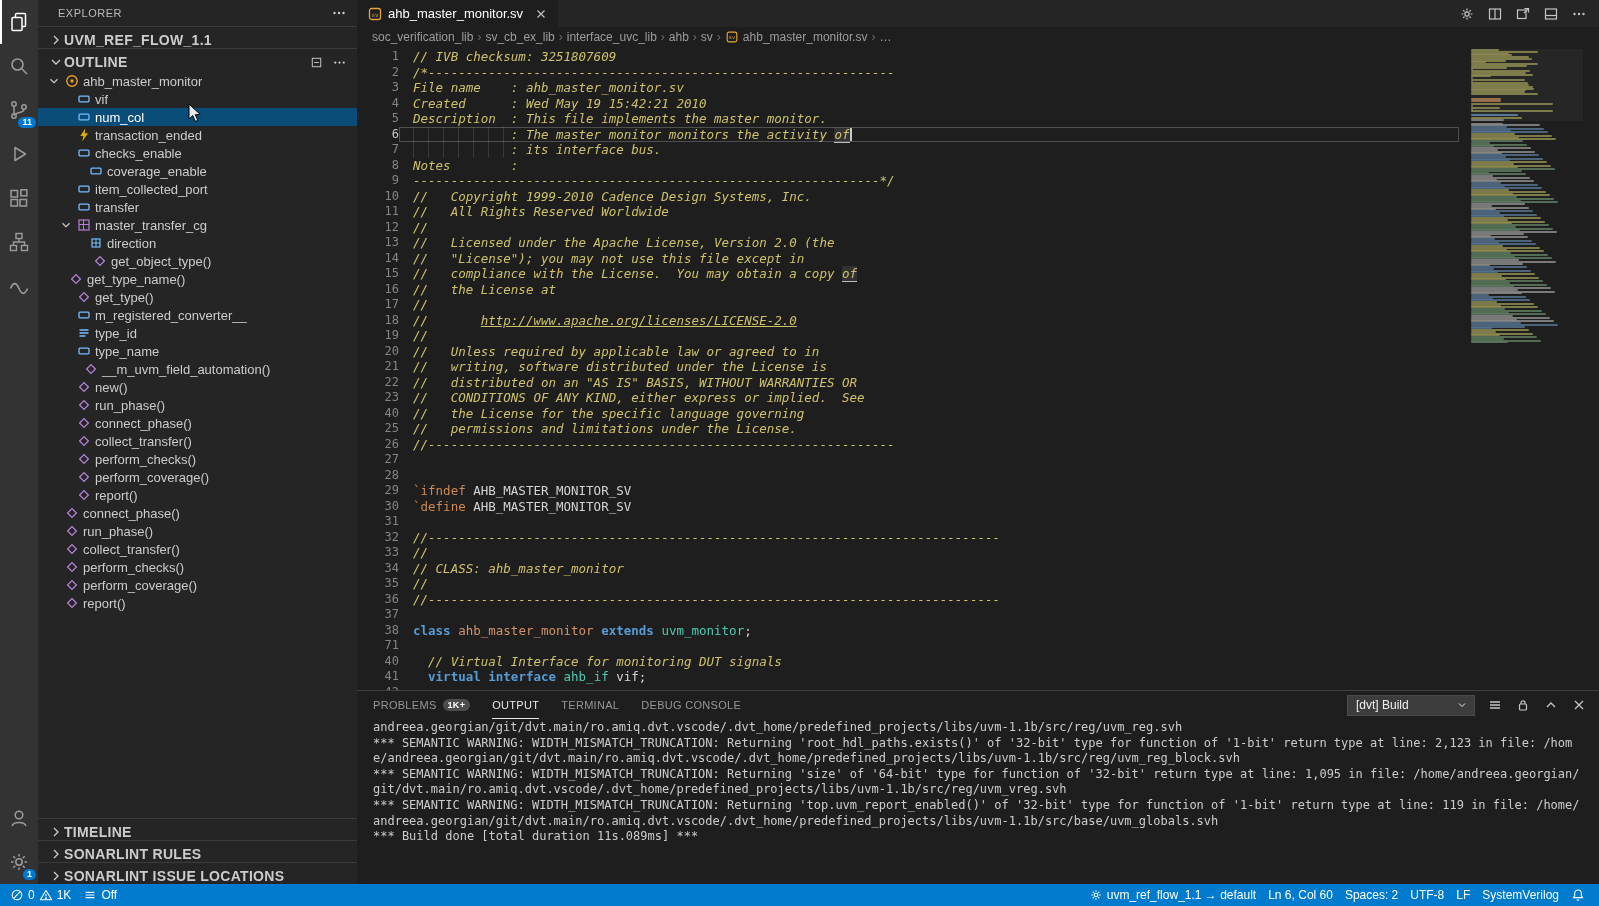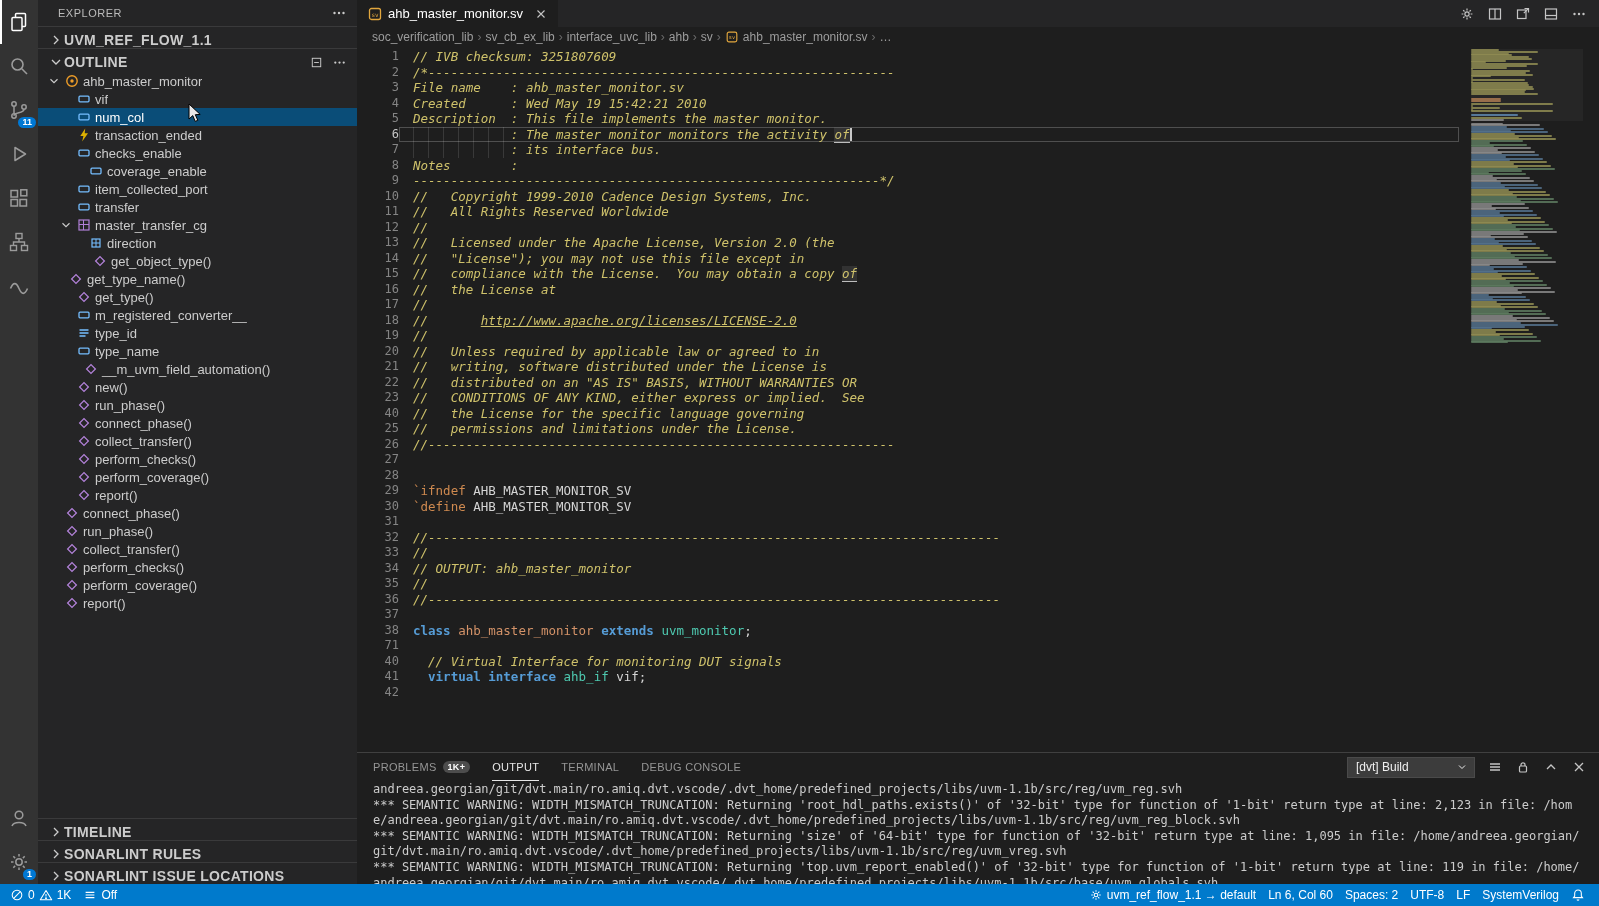--- a/index.html
+++ b/index.html
@@ -49,21 +49,21 @@
   .s-dir{color:#cf8a50}
   .s-kw{color:#569cd6;font-weight:700}
   .s-typ{color:#4ec9b0}
   .s-or{color:#d39268}
   .s-id{color:#d4d4d4}
   .s-occ{border-bottom:1px solid #bdbdbd;background:rgba(110,110,110,.25)}
   .minimap{position:absolute;top:2px;bottom:0;width:100px;right:28px}
   .mm-slider{position:absolute;left:0;right:-12px;top:0;height:72px;background:rgba(121,121,121,.1)}
   .mbar{position:absolute;left:0;height:2px;border-radius:1px;opacity:.85}
   
-  .panel{height:132px;flex:none;display:flex;flex-direction:column;border-top:1px solid rgba(128,128,128,.35);background:#1e1e1e}
+  .panel{height:194px;flex:none;display:flex;flex-direction:column;border-top:1px solid rgba(128,128,128,.35);background:#1e1e1e}
   .panel-header{height:28px;flex:none;display:flex;align-items:center;padding:0 12px 0 16px}
   .panel-tabs{display:flex;align-items:stretch;height:100%}
   .ptab{display:flex;align-items:center;gap:6px;margin-right:22px;font-size:11px;letter-spacing:.3px;color:#969696;cursor:pointer;border-bottom:1px solid transparent}
   .ptab.active{color:#e7e7e7;border-bottom-color:#e7e7e7}
   .pbadge{background:#4d4d4d;color:#ffffff;font-size:9px;border-radius:10px;padding:1px 5px;font-weight:700}
   .panel-right{margin-left:auto;display:flex;align-items:center;gap:12px;color:#c5c5c5}
   .panel-right svg{cursor:pointer}
   .pdrop{display:flex;align-items:center;justify-content:space-between;gap:10px;min-width:128px;height:21px;background:#3c3c3c;border:1px solid #4a4a4a;color:#f0f0f0;font-size:12px;padding:0 6px 0 8px;cursor:pointer}
   .panel-body{flex:1;overflow:hidden;padding:1px 16px 0;font-family:"DejaVu Sans Mono",monospace;font-size:12px;line-height:15.6px;color:#cccccc}
   .oline{white-space:pre-wrap;word-break:break-all}
@@ -795,21 +795,21 @@
           <div class="crow">
             <div class="cnum">32</div>
             <div class="cbody"><span class="s-cmt">//----------------------------------------------------------------------------</span></div>
           </div>
           <div class="crow">
             <div class="cnum">33</div>
             <div class="cbody"><span class="s-cmt">//</span></div>
           </div>
           <div class="crow">
             <div class="cnum">34</div>
-            <div class="cbody"><span class="s-cmt">// OUTPUT: ahb_master_monitor</span></div>
+            <div class="cbody"><span class="s-cmt">// CLASS: ahb_master_monitor</span></div>
           </div>
           <div class="crow">
             <div class="cnum">35</div>
             <div class="cbody"><span class="s-cmt">//</span></div>
           </div>
           <div class="crow">
             <div class="cnum">36</div>
             <div class="cbody"><span class="s-cmt">//----------------------------------------------------------------------------</span></div>
           </div>
           <div class="crow">

